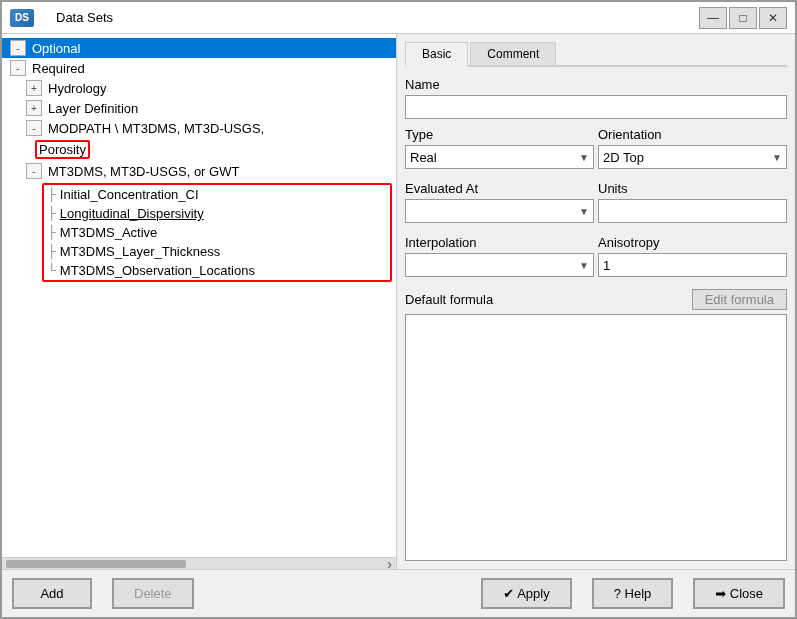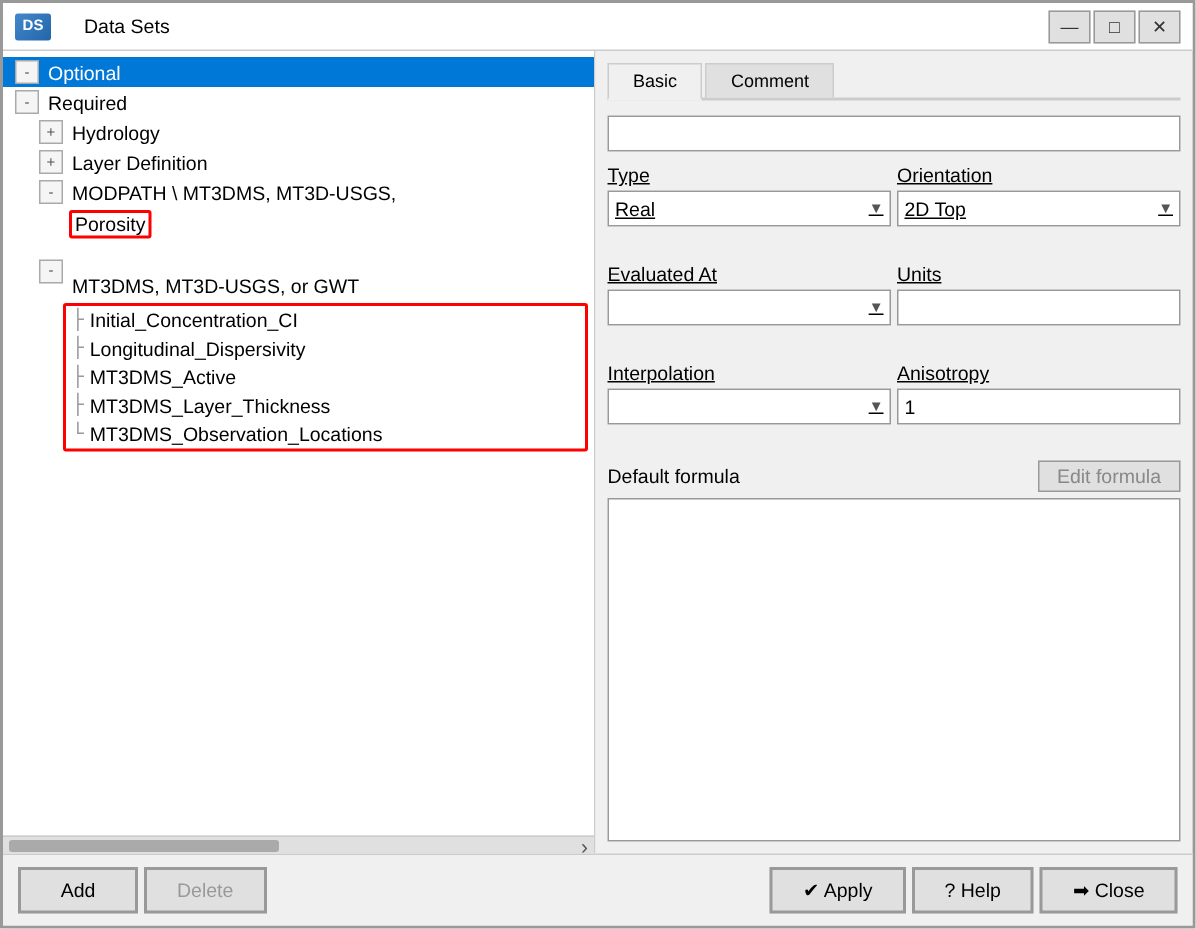--- a/index.html
+++ b/index.html
@@ -159,22 +159,21 @@
       width: 100%;
       height: 24px;
       border: 1px solid #999;
       background: #fff;
       padding: 2px 4px;
       font-size: 13px;
     }
     .form-row {
       display: flex;
       gap: 4px;
-      margin-bottom: 24px;
-      text-decoration: underline;
+      margin-bottom: 12px;
     }
     .form-col {
       flex: 1;
     }
     .form-select {
       width: 100%;
       height: 24px;
       border: 1px solid #999;
       background: #fff;
       padding: 4px 4px;
@@ -226,21 +225,21 @@
       background: #aaa;
       border-radius: 2px;
       margin-left: 4px;
     }
     .bottom-bar {
       display: flex;
       align-items: center;
       padding: 8px 10px;
       background: #f0f0f0;
       border-top: 1px solid #ccc;
-      gap: 4px;
+      gap: 20px;
     }
     .btn {
       padding: 6px 20px;
       border: 2px solid #999;
       background: #e0e0e0;
       cursor: pointer;
       font-size: 13px;
       display: flex;
       align-items: center;
       gap: 6px;
@@ -306,42 +305,42 @@
           <span class="tree-expander">+</span>
           <span class="tree-label" style="margin-left:4px;">Layer Definition</span>
         </div>
 
         <div class="tree-item">
           <span style="display:inline-block;width:20px;"></span>
           <span class="tree-expander">-</span>
           <span class="tree-label" style="margin-left:4px;">MODPATH \ MT3DMS, MT3D-USGS,</span>
         </div>
 
-        <div class="tree-item" style="padding-left: 44px;">
+        <div class="tree-item" style="padding-left: 33px;">
           <span class="highlighted-box">
             <span class="tree-label">Porosity</span>
           </span>
         </div>
 
         <div class="tree-item">
           <span style="display:inline-block;width:20px;"></span>
           <span class="tree-expander">-</span>
-          <span class="tree-label" style="margin-left:4px;margin-top:20px;">MT3DMS, MT3D-USGS, or GWT</span>
+          <span class="tree-label" style="margin-left:4px;">MT3DMS, MT3D-USGS, or GWT</span>
         </div>
 
         <div style="border: 2px solid red; margin: 2px 4px 2px 40px; border-radius: 2px;">
 
           <div class="tree-item">
             <span class="tree-connector" style="font-family:monospace;color:#999;">├</span>
             <span class="tree-label" style="margin-left:2px;text-align:right;">Initial_Concentration_CI</span>
           </div>
 
           <div class="tree-item">
             <span class="tree-connector" style="font-family:monospace;color:#999;">├</span>
-            <span class="tree-label" style="margin-left:2px;">Longitudinal_Dispersivity</span>
+            <span class="tree-label" style="margin-left:2px;text-decoration:underline;">Longitudinal_Dispersivity</span>
           </div>
 
           <div class="tree-item">
             <span class="tree-connector" style="font-family:monospace;color:#999;">├</span>
             <span class="tree-label" style="margin-left:2px;">MT3DMS_Active</span>
           </div>
 
           <div class="tree-item">
             <span class="tree-connector" style="font-family:monospace;color:#999;">├</span>
             <span class="tree-label" style="margin-left:2px;">MT3DMS_Layer_Thickness</span>
@@ -362,20 +361,21 @@
     </div>
 
     <div class="right-panel">
 
       <div class="tabs">
         <div class="tab active">Basic</div>
         <div class="tab">Comment</div>
       </div>
 
       <div class="form-group">
+        <label class="form-label">Name</label>
         <input class="form-input" type="text" value="" style="">
       </div>
 
       <div class="form-row">
         <div class="form-col">
           <label class="form-label">Type</label>
           <div class="form-select">
             <span>Real</span>
             <span class="select-arrow">▼</span>
           </div>

